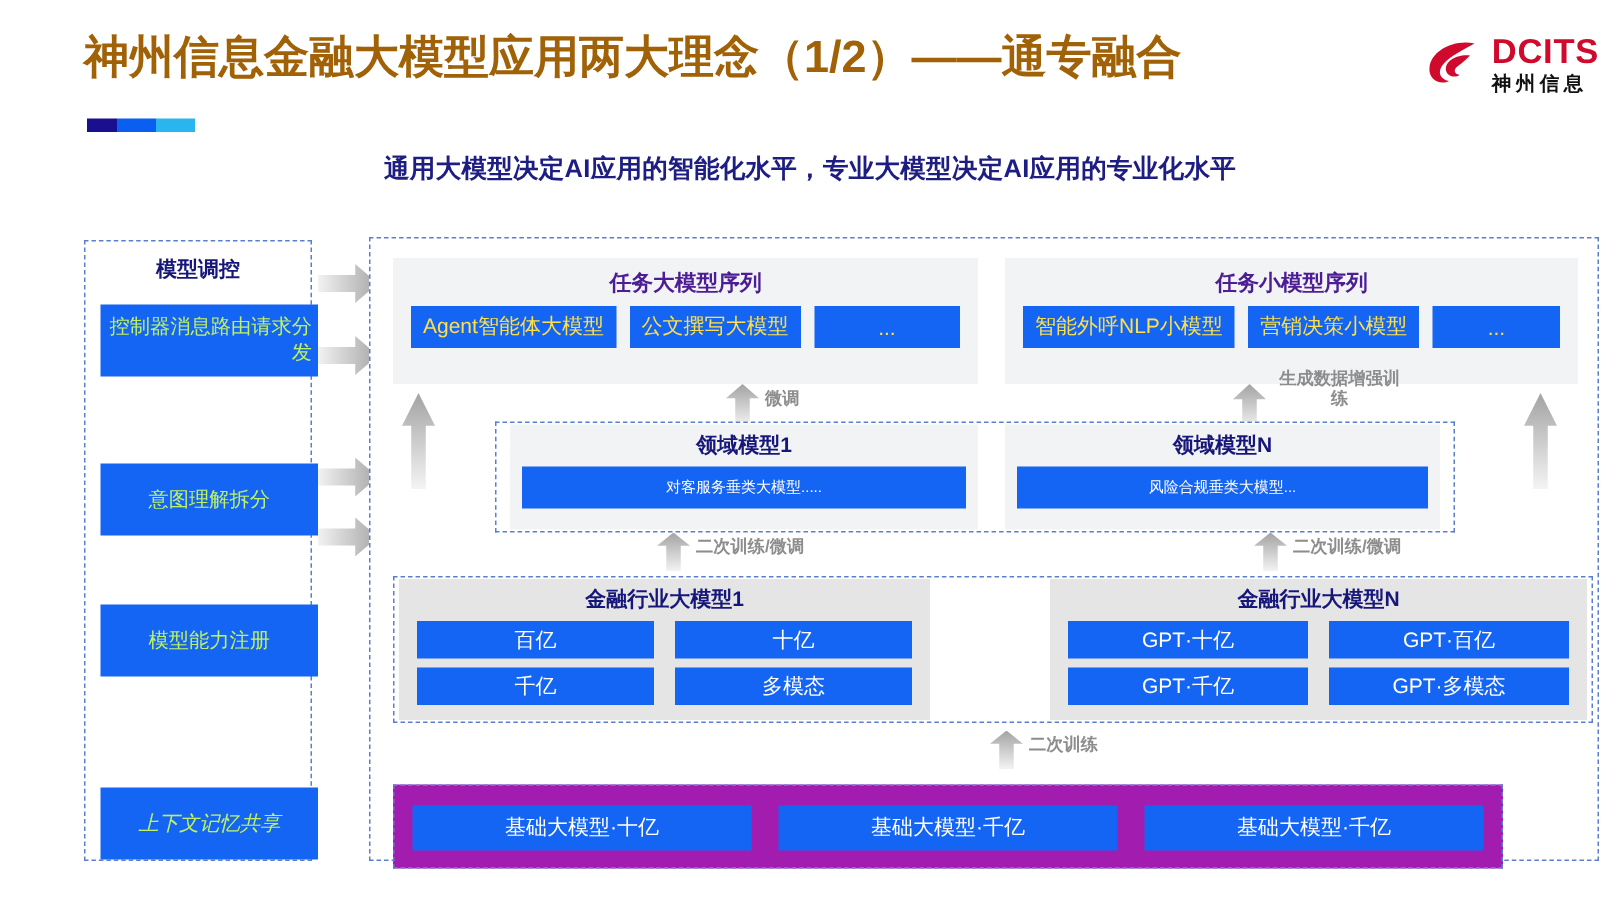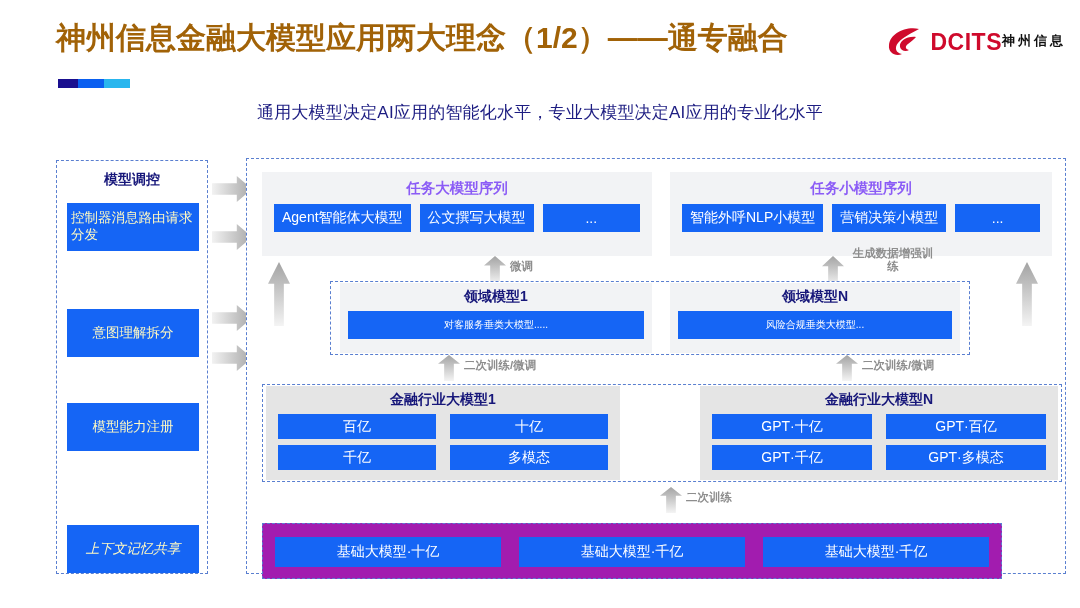--- a/index.html
+++ b/index.html
@@ -18,45 +18,45 @@
     letter-spacing: 0px; white-space: nowrap;
   }
   .accent-bar { position: absolute; left: 58px; top: 79px; display: flex; width: 72px; height: 9px; }
   .accent-bar i { display: block; height: 100%; }
   .accent-bar i:nth-child(1){ width: 28%; background: #1a0f8f; }
   .accent-bar i:nth-child(2){ width: 36%; background: #0a5ff0; }
   .accent-bar i:nth-child(3){ width: 36%; background: #29b6ee; }
 
   .subtitle {
     position: absolute; left: 0; right: 0; top: 101px;
-    text-align: center; font-size: 17px; font-weight: normal;
+    text-align: center; font-size: 17px; font-weight: bold;
     color: #1d1d82; letter-spacing: 0.2px;
   }
 
   
   .logo { position: absolute; right: 14px; top: 22px; display: flex; align-items: center; gap: 6px; }
   .logo-mark { width: 40px; height: 40px; position: relative; }
-  .logo-text { display: flex; line-height: 1; }
+  .logo-text { display: flex; flex-direction: column; line-height: 1; }
   .logo-en { font-size: 23px; font-weight: bold; color: #cf0a2c; letter-spacing: 0.5px; }
   .logo-cn { font-size: 13px; font-weight: bold; color: #111; letter-spacing: 3px; margin-top: 3px; }
 
   
   .dashed { border: 1px dashed #5a7fd0; background: #fff; position: absolute; }
 
   
   #ctrl-panel { left: 56px; top: 160px; width: 152px; height: 414px; }
   .ctrl-title {
     text-align: center; font-size: 14px; font-weight: bold;
     color: #17177a; margin-top: 10px;
   }
   .ctrl-box {
-    position: absolute; left: 10px; width: 132px;
-    background: #1565f5; color: #fef9c3; font-size: 13.5px;
+    position: absolute; left: 10px; width: 145px;
+    background: #1565f5; color: #bef264; font-size: 13.5px;
     display: flex; align-items: center; justify-content: center;
-    text-align: left; line-height: 1.25; padding: 2px 4px;
+    text-align: right; line-height: 1.25; padding: 2px 4px;
   }
   #ctrl-box-0 { top: 42px;  height: 48px; }
   #ctrl-box-1 { top: 148px; height: 48px; }
   #ctrl-box-2 { top: 242px; height: 48px; }
   #ctrl-box-3 { top: 364px; height: 48px; font-style: italic; }
 
   
   .arrow-right {
     position: absolute; width: 40px; height: 26px;
     background: linear-gradient(to right, #f2f2f2, #a8a8a8);
@@ -78,25 +78,25 @@
     color: #8d8d8d; line-height: 1.15; white-space: nowrap;
   }
 
   
   #main-frame { left: 246px; top: 158px; width: 820px; height: 416px; }
 
   
   .seq-panel { position: absolute; background: #f2f3f5; }
   .panel-title {
     text-align: center; font-size: 14.5px; font-weight: bold;
-    color: #8b5cf6; padding-top: 7px;
+    color: #4c1d95; padding-top: 7px;
   }
   .chip-row { display: flex; gap: 9px; padding: 6px 12px 10px 12px; }
   .chip {
-    background: #1565f5; color: #ffffff; font-size: 14px;
+    background: #1565f5; color: #fde047; font-size: 14px;
     height: 18px; display: flex; align-items: center; justify-content: center;
     white-space: nowrap; padding: 14px 8px;
   }
 
   #seq-big   { left: 262px; top: 172px; width: 390px; height: 84px; }
   #seq-small { left: 670px; top: 172px; width: 382px; height: 84px; }
 
   
   #domain-frame { left: 330px; top: 281px; width: 640px; height: 74px; }
   .domain-cell { position: absolute; top: 283px; background: #f2f3f5; height: 70px; }

